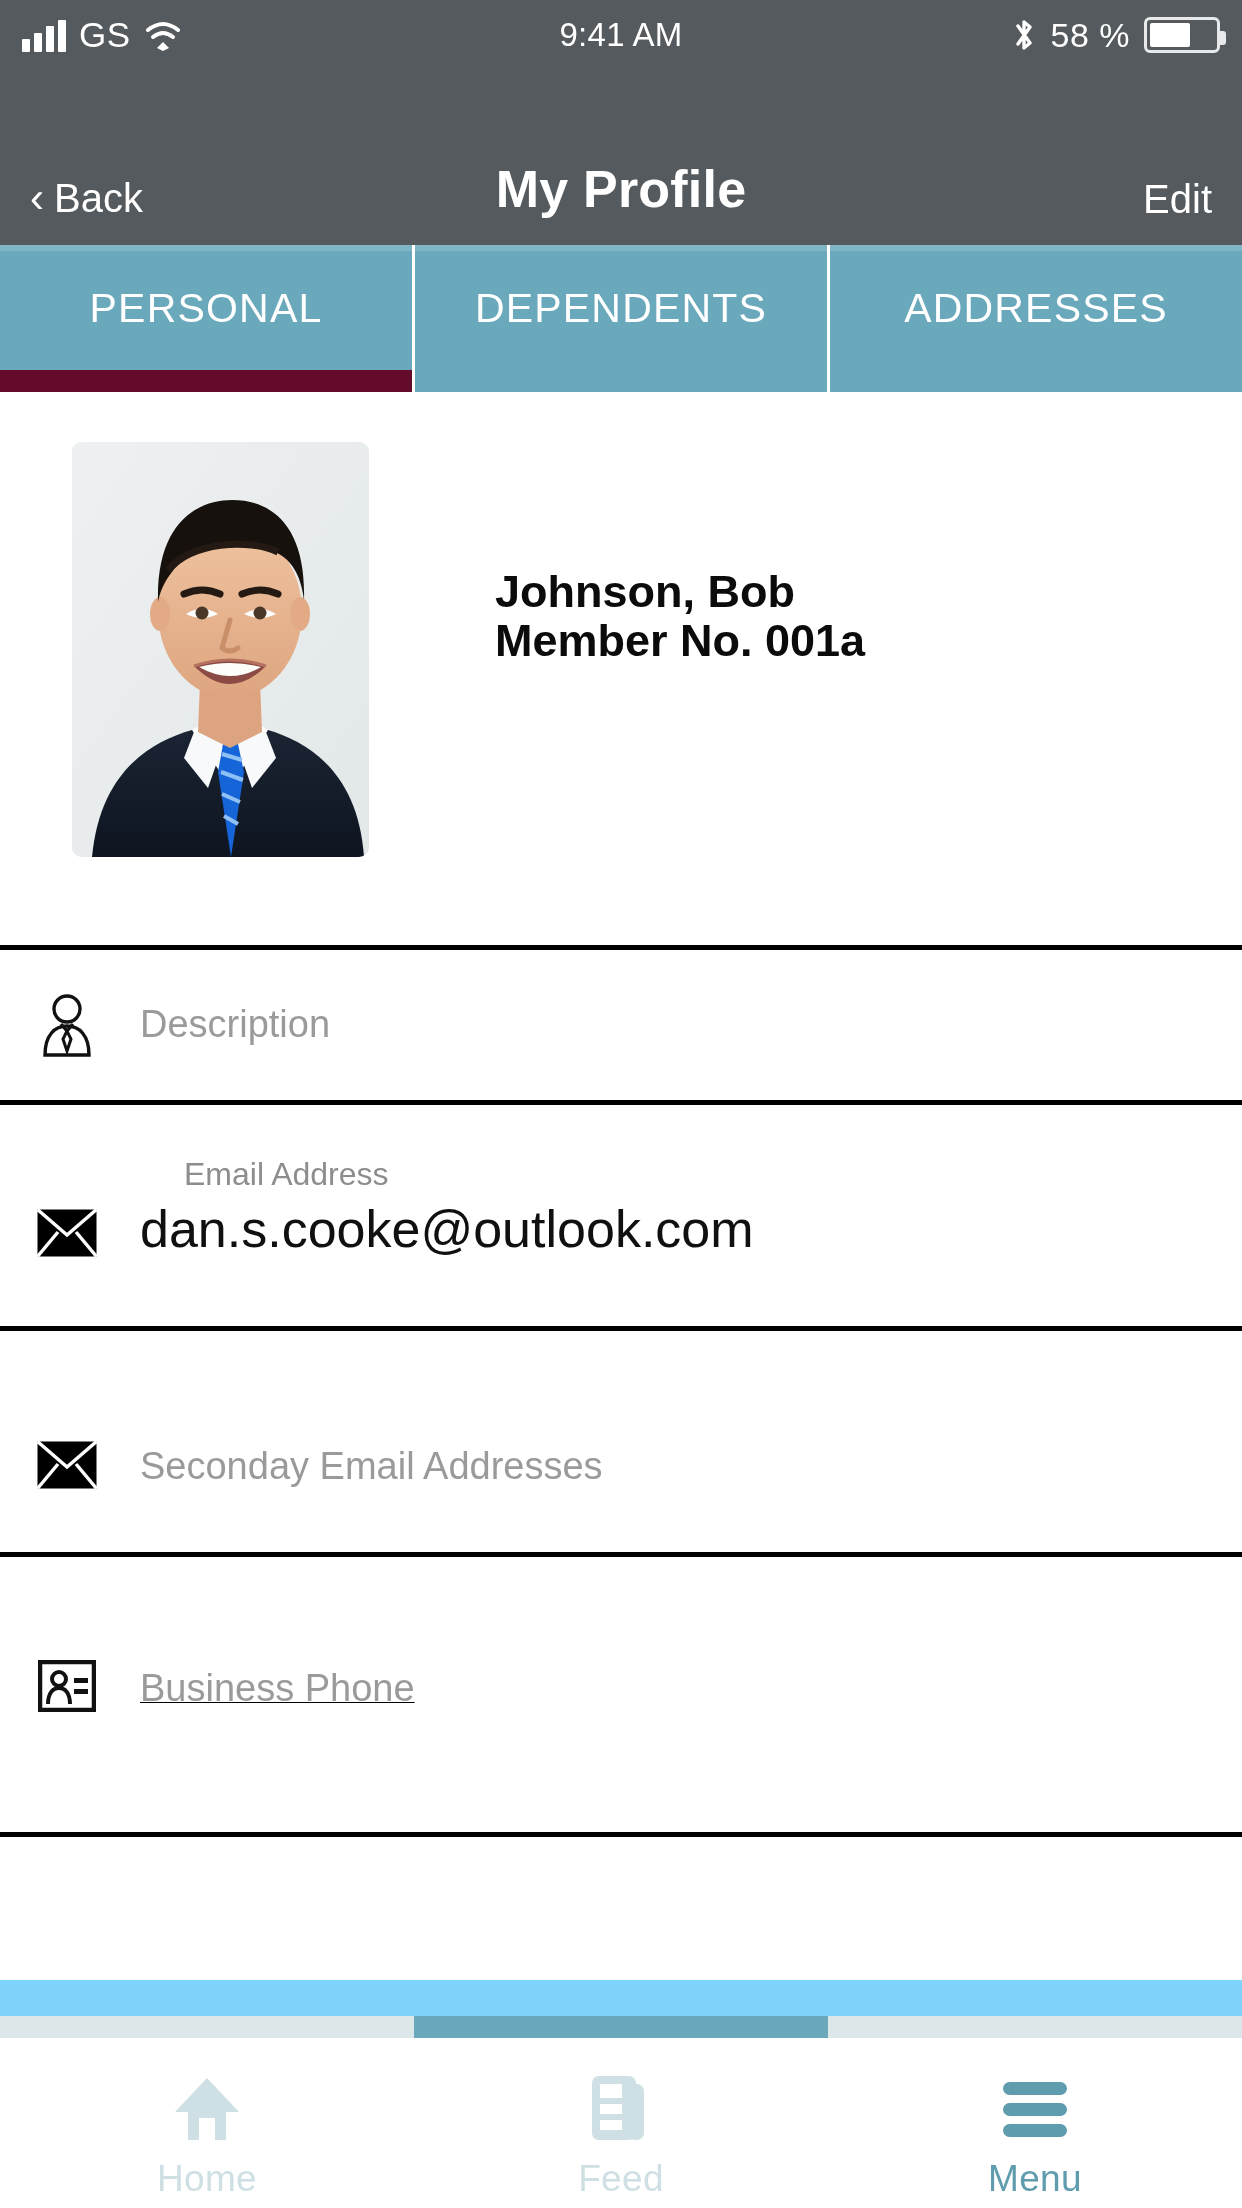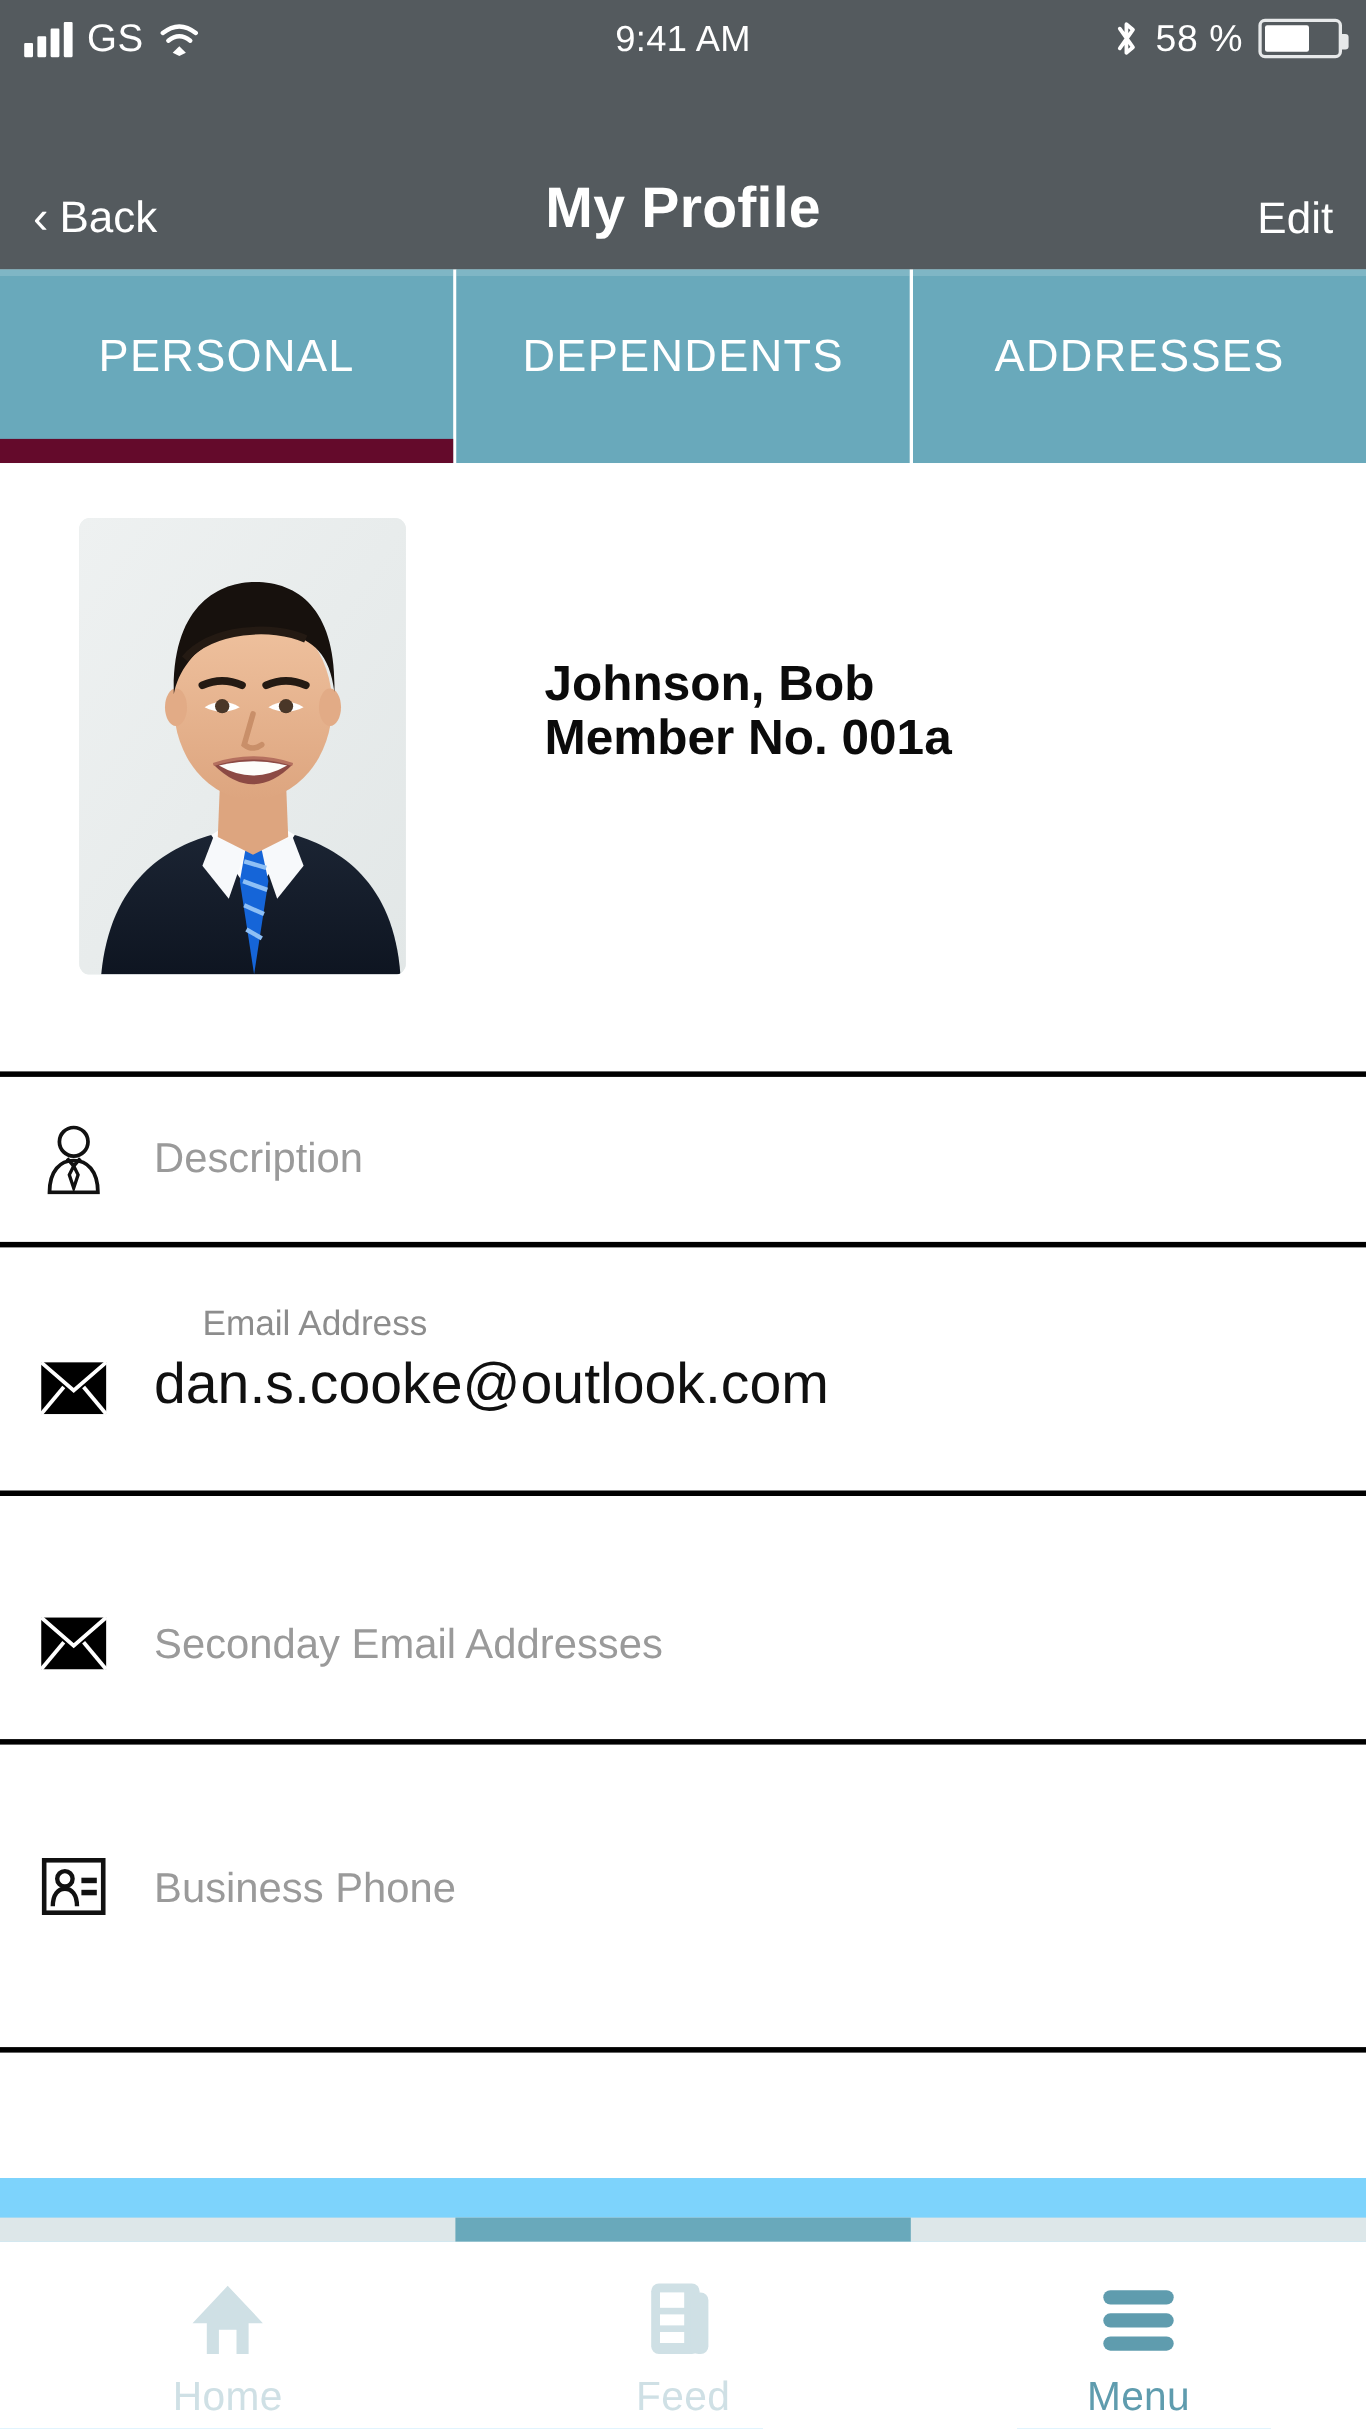--- a/index.html
+++ b/index.html
@@ -56,21 +56,21 @@
   }
   .nav-back .chev{ font-size:42px; font-weight:300; line-height:1; }
   .nav-title{
     position:absolute; left:0; right:0; bottom:26px;
     text-align:center; font-size:52px; font-weight:bold;
     letter-spacing:.2px; pointer-events:none;
   }
   .nav-edit{ margin-left:auto; font-size:40px; line-height:1; }
 
   
-  .tab-strip{ display:flex; height:176px; background:#69a9bb; }
+  .tab-strip{ display:flex; height:147px; background:#69a9bb; }
   .tab{
     flex:1; position:relative; display:flex;
     align-items:center; justify-content:center;
     background:linear-gradient(to bottom,#7fb6c5 0 6px,#69a9bb 6px);
     border-right:3px solid #ffffff;
   }
   .tab:last-child{ border-right:none; }
   .tab .label{
     color:#fff; font-size:41px; letter-spacing:1.2px;
     margin-top:-20px;
@@ -122,21 +122,21 @@
     font-size:52px; color:#101010; line-height:1.25; margin-top:4px;
   }
   .row .placeholder{
     font-size:38px; color:#9a9a9a; line-height:1.2;
   }
 
   .row-description{ height:150px; }
   .row-email{ height:185px; align-items:flex-end; padding-bottom:28px; }
   .row-email .icon{ padding-bottom:4px; }
   .row-secondary{ height:185px; align-items:flex-end; padding-bottom:26px; }
-  .row-business{ height:185px; align-items:flex-end; padding-bottom:30px; }
+  .row-business{ height:185px; align-items:flex-end; padding-bottom:30px;text-decoration:underline; }
 
   .spacer-sm{ height:36px; }
   .spacer-md{ height:90px; }
 
   
   .bottom-area{
     position:absolute; left:0; right:0; bottom:0; height:228px;
     background:#7dd3fc;
   }
   .progress-track{

